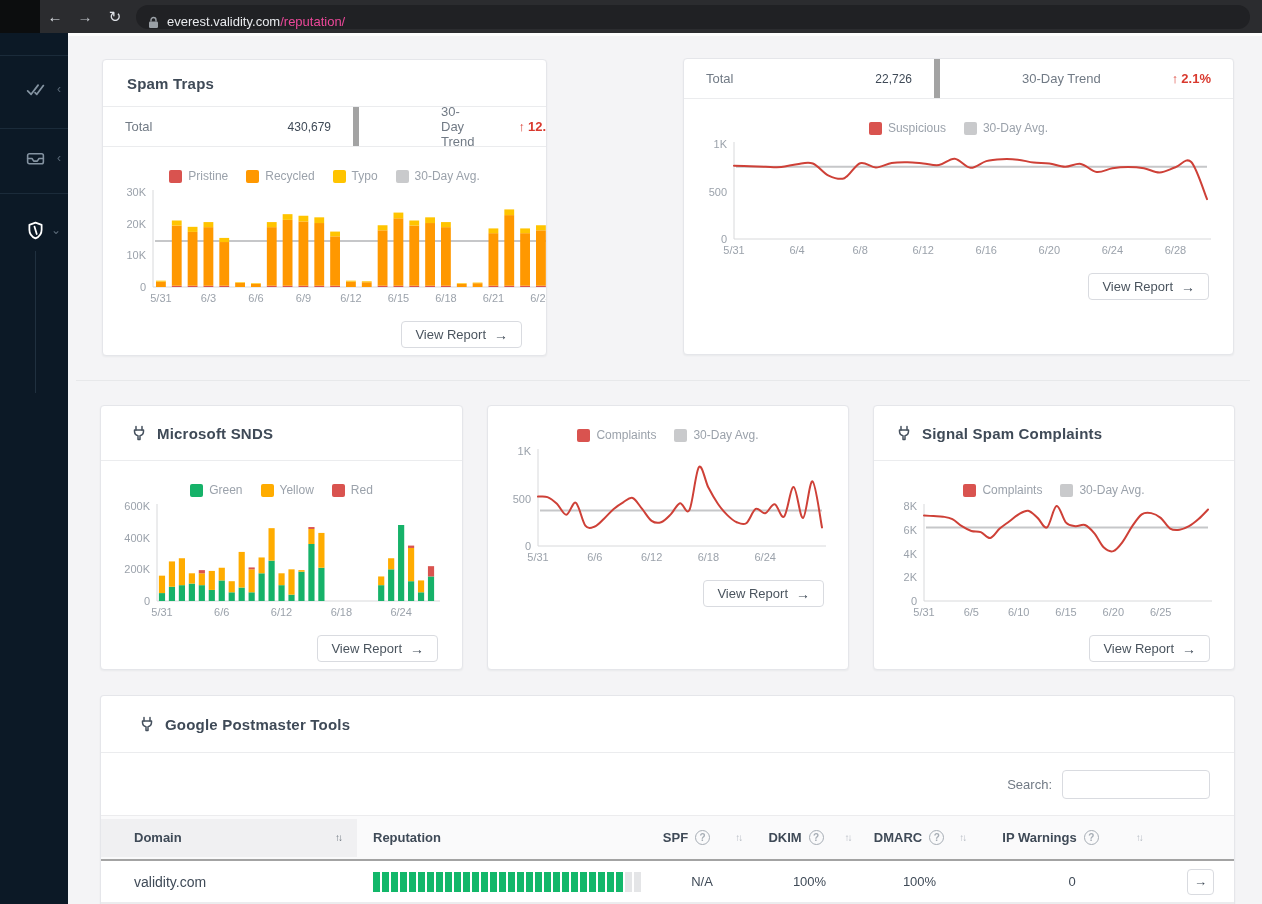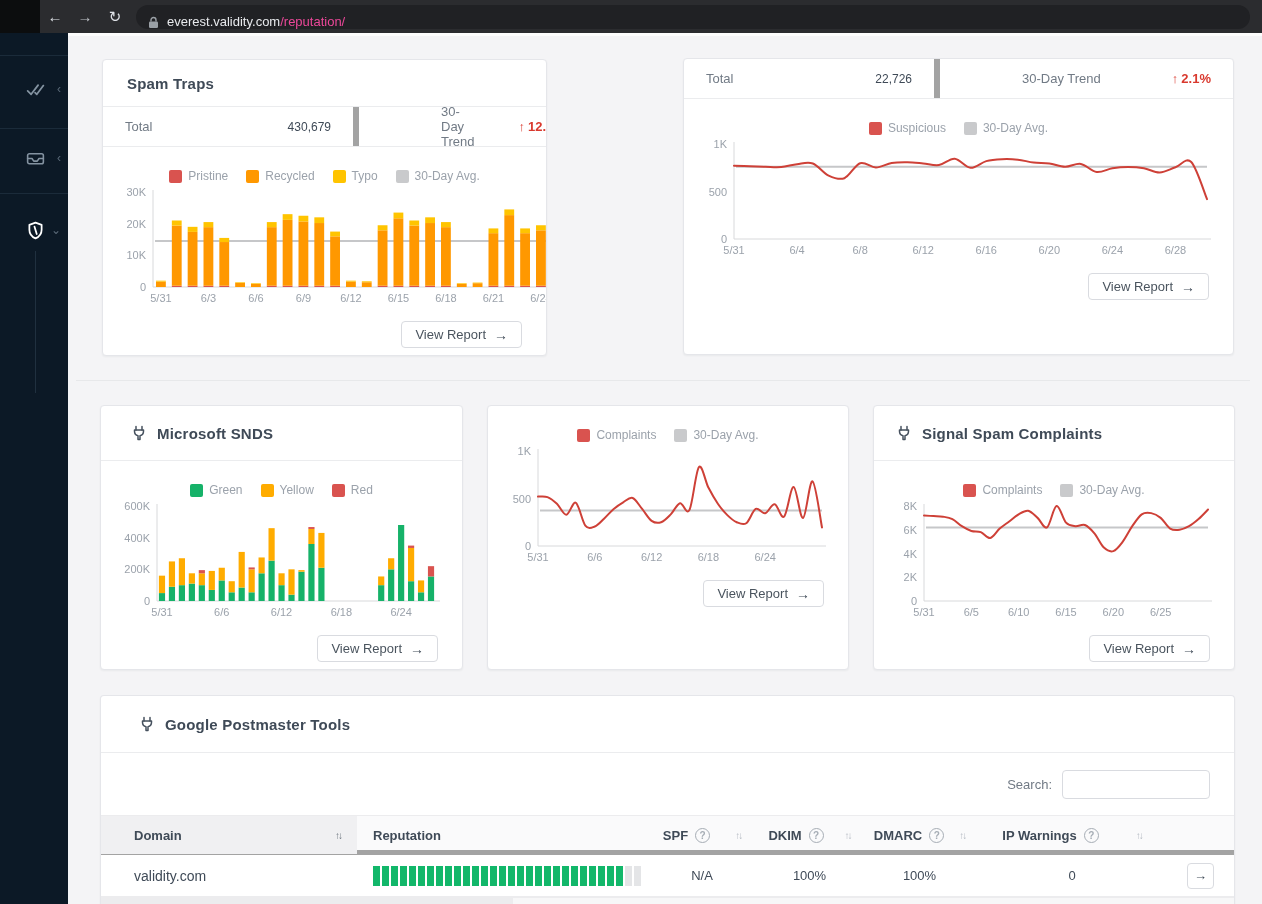--- a/index.html
+++ b/index.html
@@ -55,21 +55,21 @@
   .view-report-btn { display:flex; align-items:center; gap:8px; height:27px; padding:0 13px; background:#fff; border:1px solid #d9dbe0; border-radius:4px; font-size:13px; color:#4a545e; cursor:pointer; }
   .vr-arrow { font-size:14px; color:#3f4a57; }
 
   
   .search-row { flex:none; height:62px; display:flex; align-items:center; justify-content:flex-end; gap:10px; padding-right:24px; }
   .search-label { font-size:13px; color:#717a85; }
   .search-input { width:148px; height:29px; border:1px solid #d9dbe0; border-radius:4px; outline:none; font-size:13px; padding:0 8px; color:#3f4a57; }
 
   .tbl { flex:none; }
   .tbl-grid { display:grid; grid-template-columns:256px 290px 110px 105px 115px 190px 1fr; align-items:center; }
-  .tbl-head { height:40px; background:#fafafb; border-top:1px solid #ececee; border-bottom:5px solid #a3a3a3; font-size:13px; font-weight:700; color:#3f4a57; }
+  .tbl-head { height:46px; background:#fafafb; border-top:1px solid #ececee; border-bottom:2px solid #a3a3a3; font-size:13px; font-weight:700; color:#3f4a57; }
   .th { display:flex; align-items:center; justify-content:center; gap:7px; height:38px; }
   .th-domain { justify-content:space-between; background:#f0f0f2; padding:0 16px 0 33px; }
   .help-circle { width:15px; height:15px; border:1px solid #a6adb5; border-radius:50%; color:#a6adb5; font-size:10px; font-weight:700; display:flex; align-items:center; justify-content:center; cursor:pointer; }
   .sort-ico { font-size:10px; color:#b3b9c1; letter-spacing:-2px; cursor:pointer; font-weight:400; }
   .sort-ico.dark { color:#6a737d; }
   .tbl-row { height:42px; border-bottom:1px solid #ececee; font-size:13px; color:#3f4a57; }
   .td { display:flex; align-items:center; justify-content:center; }
   .td-domain { justify-content:flex-start; padding-left:33px; font-size:14px; }
   .rep-bar { display:flex; gap:1.5px; width:268px; height:20px; }
   .rep-seg { flex:1; background:#12b76a; }

